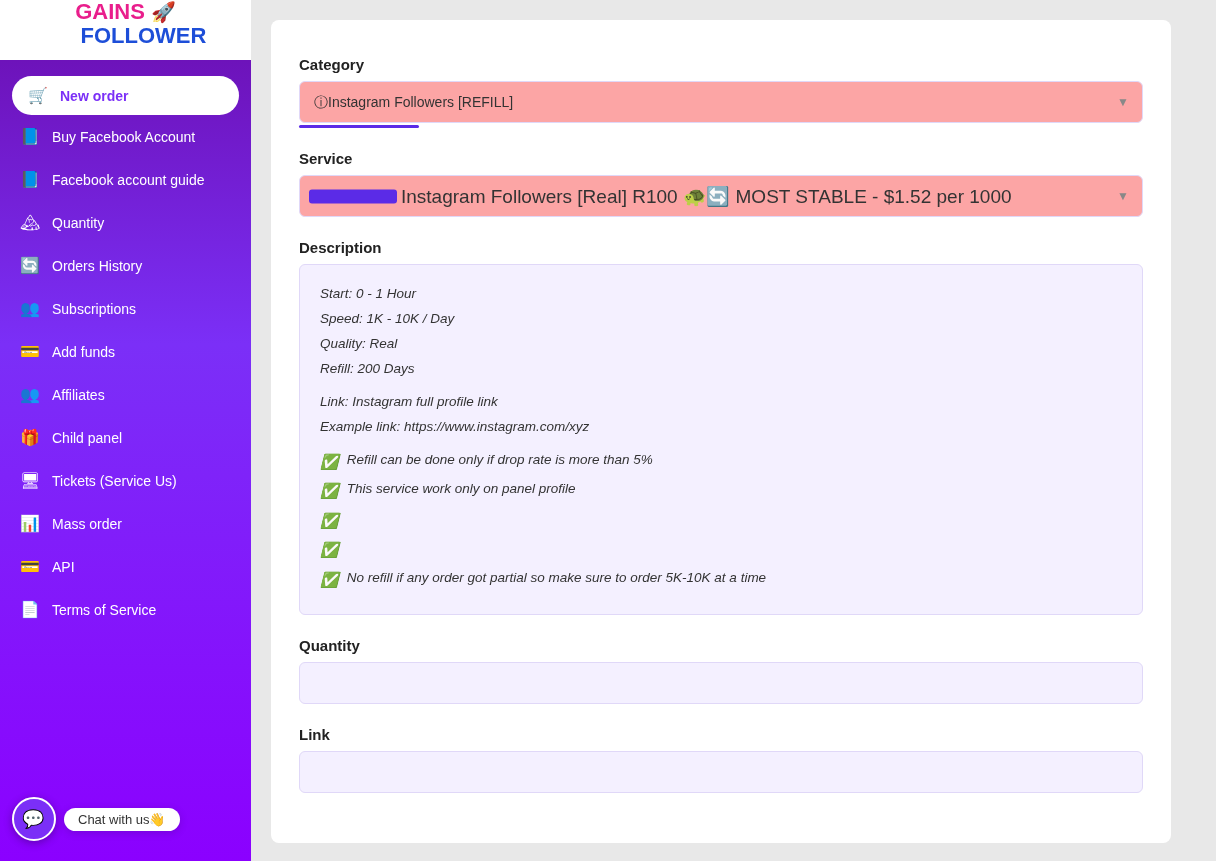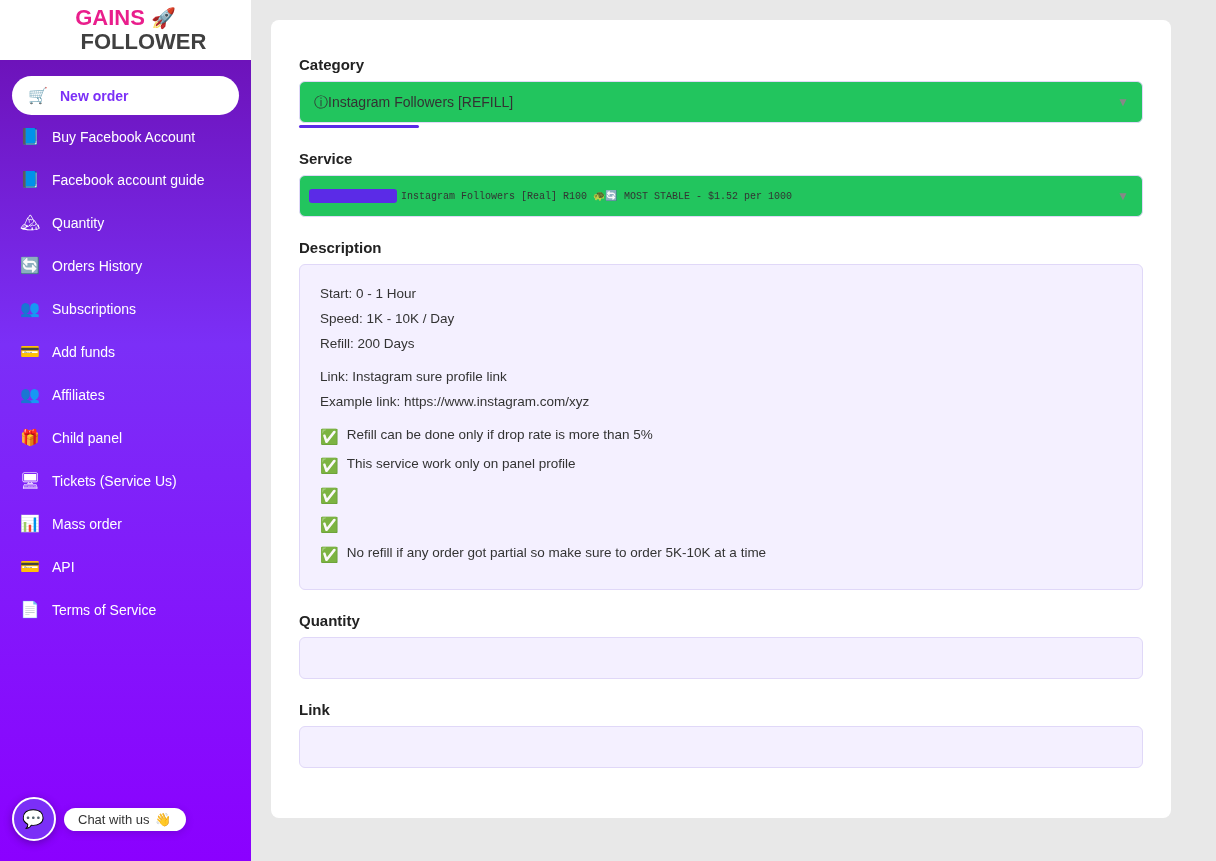--- a/index.html
+++ b/index.html
@@ -13,33 +13,33 @@
       display: flex;
       flex-direction: column;
       height: 861px;
       position: relative;
     }
 
     .sidebar-logo {
       padding: 12px 20px;
       background: #fff;
       display: flex;
-      align-items: center;
+      align-items: flex-end;
       justify-content: center;
       height: 60px;
     }
 
     .logo-text {
       font-size: 22px;
       font-weight: 900;
       line-height: 1.1;
       text-align: center;
     }
     .logo-gains { color: #e91e8c; }
-    .logo-follower { color: #404040; margin-left: 36px; }
+    .logo-follower { color: #1d4ed8; margin-left: 36px; }
     .logo-icon { font-size: 20px; }
 
     .sidebar-nav {
       display: flex;
       flex-direction: column;
       padding: 16px 0;
       flex: 1;
     }
 
     .nav-item {
@@ -93,21 +93,20 @@
     .chat-label {
       background: #fff;
       color: #333;
       padding: 4px 14px;
       border-radius: 20px;
       font-size: 13px;
       font-weight: 500;
       box-shadow: 0 2px 8px rgba(0,0,0,0.15);
       display: flex;
       align-items: center;
-      gap: 6px;
     }
 
     
     .main {
       flex: 1;
       overflow-y: auto;
       background: #e8e8e8;
       padding: 20px;
     }
 
@@ -131,21 +130,21 @@
 
     .select-wrapper {
       position: relative;
     }
 
     .form-select {
       width: 100%;
       padding: 12px 40px 12px 14px;
       border: 1.5px solid #e0d8f8;
       border-radius: 6px;
-      background: #22c55e;
+      background: #fca5a5;
       color: #333;
       font-size: 14px;
       appearance: none;
       cursor: pointer;
       outline: none;
     }
 
     .select-arrow {
       position: absolute;
       right: 14px;
@@ -165,20 +164,21 @@
     }
 
     .description-box {
       background: #f4f0ff;
       border: 1.5px solid #e0d8f8;
       border-radius: 6px;
       padding: 18px 20px;
       font-size: 13.5px;
       color: #333;
       line-height: 1.7;
+      font-style: italic;
     }
 
     .description-box p { margin-bottom: 2px; }
     .description-box .spacer { margin-bottom: 10px; }
 
     .check-item {
       display: flex;
       align-items: flex-start;
       gap: 8px;
       margin-bottom: 4px;
@@ -292,33 +292,34 @@
     </div>
 
     <div class="form-group">
       <label class="form-label">Service</label>
       <div class="select-wrapper">
         <select class="form-select" style="padding-left:100px; position:relative;">
           <option></option>
         </select>
         <div style="position:absolute; left:10px; top:50%; transform:translateY(-50%); pointer-events:none; display:flex; align-items:center; gap:4px;">
           <span style="display:inline-block; background:#5b2be7; width:88px; height:14px; border-radius:3px;"></span>
-          <span style="font-size:10px; color:#333;font-family:Liberation Mono, monospace;">Instagram Followers [Real] R100 🐢🔄 MOST STABLE - $1.52 per 1000</span>
+          <span style="font-size:19px; color:#333;">Instagram Followers [Real] R100 🐢🔄 MOST STABLE - $1.52 per 1000</span>
         </div>
         <span class="select-arrow">▼</span>
       </div>
     </div>
 
     <div class="form-group">
       <label class="form-label">Description</label>
       <div class="description-box">
         <p>Start: 0 - 1 Hour</p>
         <p>Speed: 1K - 10K / Day</p>
+        <p>Quality: Real</p>
         <p class="spacer">Refill: 200 Days</p>
-        <p>Link: Instagram sure profile link</p>
+        <p>Link: Instagram full profile link</p>
         <p class="spacer">Example link: https://www.instagram.com/xyz</p>
         <div class="check-item">
           <span class="check-icon">✅</span>
           <span>Refill can be done only if drop rate is more than 5%</span>
         </div>
         <div class="check-item">
           <span class="check-icon">✅</span>
           <span>This service work only on panel profile</span>
         </div>
         <div class="check-item">

